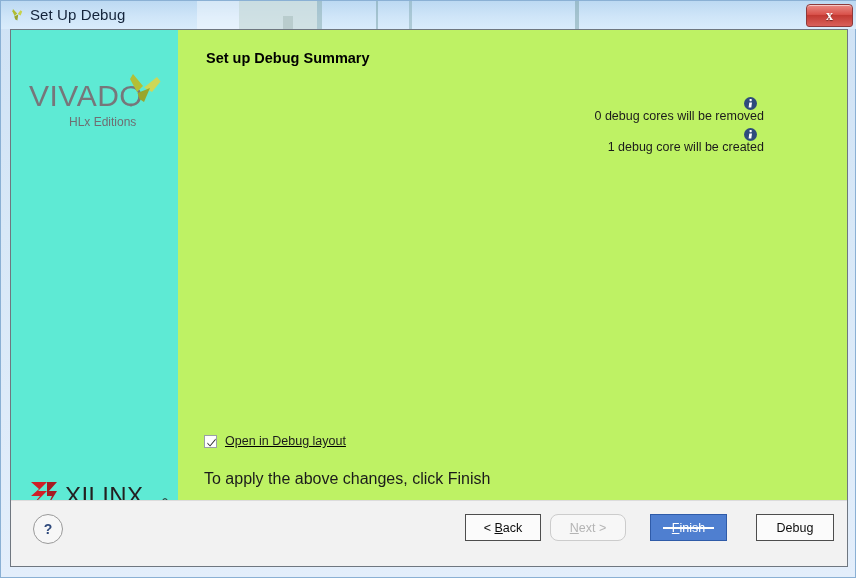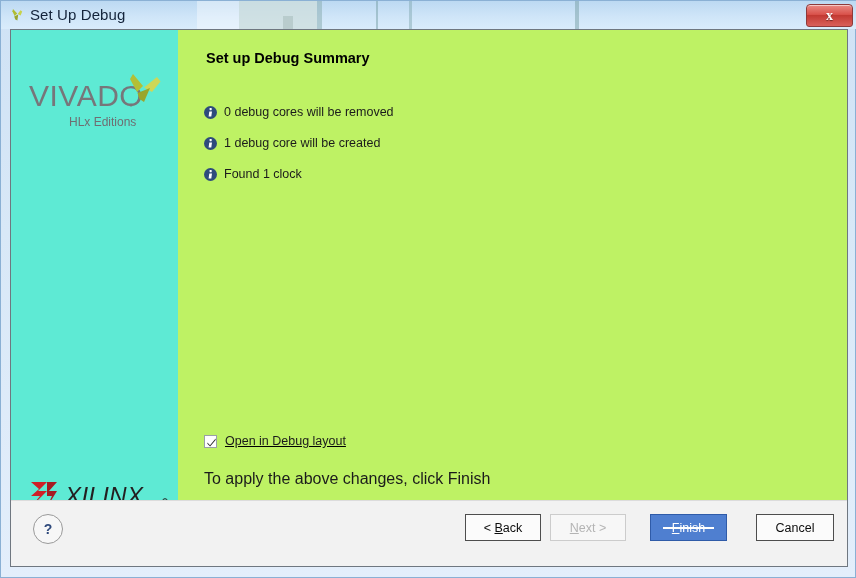--- a/index.html
+++ b/index.html
@@ -124,21 +124,20 @@
     position: absolute;
     left: 16px; top: 42px;
     width: 142px;
     height: 62px;
   }
   .xilinx-logo {
     position: absolute;
     left: 16px; top: 448px;
     width: 146px;
     height: 34px;
-    font-style: italic;
   }
 
   
   .page-title {
     position: absolute;
     left: 28px; top: 20px;
     font-size: 14.5px;
     font-weight: bold;
     color: #000000;
     white-space: nowrap;
@@ -146,21 +145,22 @@
 
   .info-list {
     position: absolute;
     left: 26px; top: 66px;
     width: 560px;
   }
   .info-row {
     position: relative;
     height: 31px;
     display: flex;
-    align-items: center;
+    align-items: flex-end;
+    flex-direction: column;
   }
   .info-icon {
     width: 13px; height: 13px;
     margin-right: 7px;
     flex: 0 0 auto;
   }
   .info-text {
     font-size: 12.5px;
     color: #1b1b1b;
     white-space: nowrap;
@@ -236,21 +236,21 @@
     align-items: center;
     justify-content: center;
     font-size: 12.5px;
     background: #fbfbfb;
     border: 1px solid #4d4d4d;
     color: #0d0d0d;
     cursor: pointer;
     user-select: none;
   }
   .btn-back   { left: 439px; width: 76px; margin-left: 15px; }
-  .btn-next   { left: 539px; width: 76px; border-color: #cccccc; color: #b4b4b4; background: #f7f7f7; cursor: default; }
+  .btn-next   { left: 539px; width: 76px; border-color: #cccccc; color: #b4b4b4; background: #f7f7f7; cursor: default; border-radius: 8px; }
   .btn-finish {
     left: 639px; width: 77px;
     background: #4f7fd0;
     border: 1px solid #2f5ba8;
     color: #ffffff;
     padding: 12px;
   }
   .btn-finish .inner {
     width: 100%; height: 100%;
     box-sizing: border-box;
@@ -340,30 +340,20 @@
             <span class="info-icon">
               <svg width="13" height="13" viewBox="0 0 13 13">
                 <circle cx="6.5" cy="6.5" r="6.5" fill="#2e4b7c"></circle>
                 <rect x="5.6" y="2.1" width="2.1" height="2.1" rx="0.4" fill="#ffffff"></rect>
                 <path d="M5.3 5.4 L8.0 5.4 L7.3 10.6 L4.6 10.6 Z" fill="#ffffff"></path>
               </svg>
             </span>
             <span class="info-text">1 debug core will be created</span>
           </div>
 
-          <div class="info-row">
-            <span class="info-icon">
-              <svg width="13" height="13" viewBox="0 0 13 13">
-                <circle cx="6.5" cy="6.5" r="6.5" fill="#2e4b7c"></circle>
-                <rect x="5.6" y="2.1" width="2.1" height="2.1" rx="0.4" fill="#ffffff"></rect>
-                <path d="M5.3 5.4 L8.0 5.4 L7.3 10.6 L4.6 10.6 Z" fill="#ffffff"></path>
-              </svg>
-            </span>
-            <span class="info-text">Found 1 clock</span>
-          </div>
 
         </div>
 
         <div class="checkbox-row">
           <span class="checkbox">
             <svg width="11" height="11" viewBox="0 0 11 11">
               <path d="M1.4 5.4 L4.0 8.2 L9.6 1.4 L9.6 3.0 L4.1 9.6 L1.4 6.7 Z" fill="#2b2b2b"></path>
             </svg>
           </span>
           <span class="checkbox-label">Open in Debug layout</span>
@@ -388,19 +378,19 @@
         <span><span></span><span class="mn">N</span><span>ext &gt;</span></span>
       </div>
 
       <div class="btn btn-finish">
         <span class="inner">
           <span><span></span><span class="mn">F</span><span>inish</span></span>
         </span>
       </div>
 
       <div class="btn btn-cancel">
-        <span>Cancel</span>
+        <span>Debug</span>
       </div>
 
     </div>
 
   </div>
 </div>
 
 </body></html>

